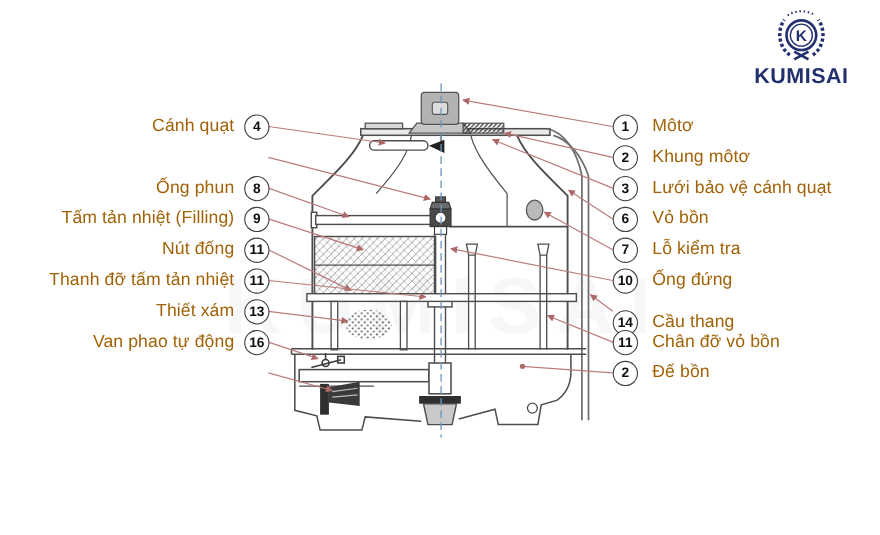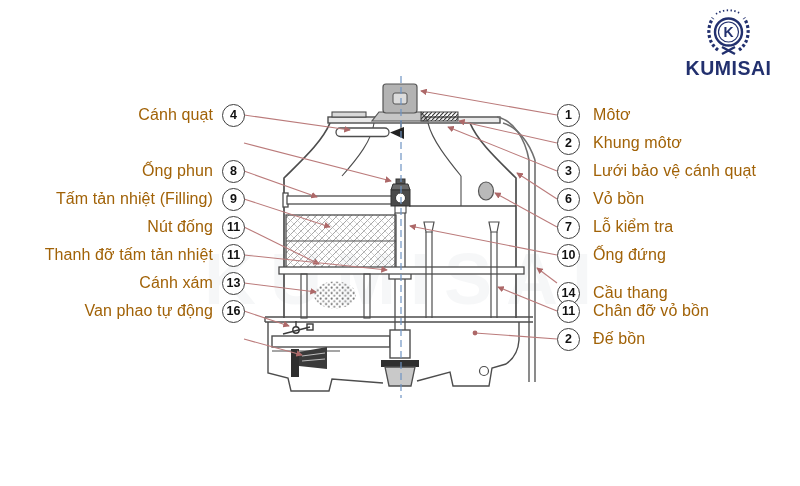--- a/index.html
+++ b/index.html
@@ -213,21 +213,21 @@
   </div>
   <div class="row left" style="top:215px">
     <span class="lbl">Nút đống</span>
     <span class="badge">11</span>
   </div>
   <div class="row left" style="top:243px">
     <span class="lbl">Thanh đỡ tấm tản nhiệt</span>
     <span class="badge">11</span>
   </div>
   <div class="row left" style="top:271px">
-    <span class="lbl">Cánh xám</span>
+    <span class="lbl">Thiết xám</span>
     <span class="badge">13</span>
   </div>
   <div class="row left" style="top:299px">
     <span class="lbl">Van phao tự động</span>
     <span class="badge">16</span>
   </div>
 
   <div class="row right" style="top:103px">
     <span class="badge">1</span>
     <span class="lbl">Môtơ</span>

